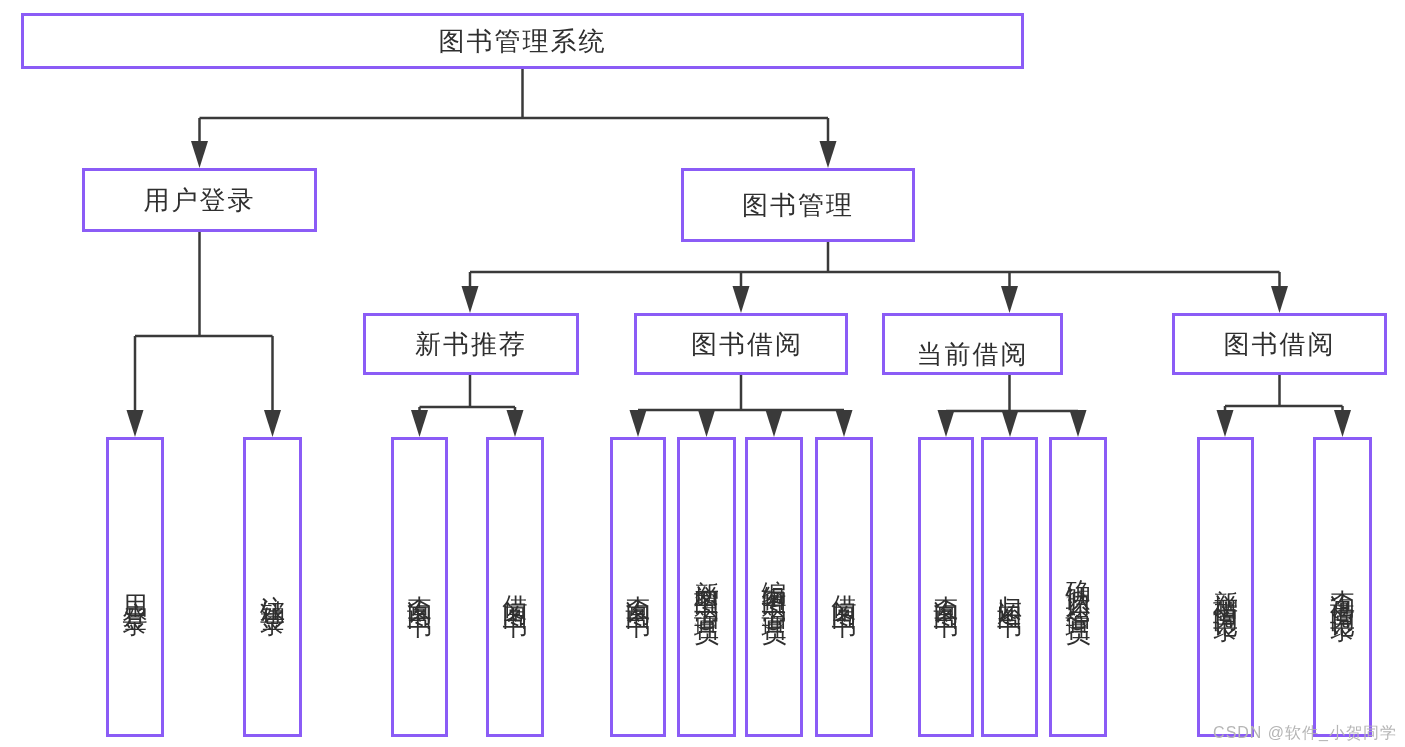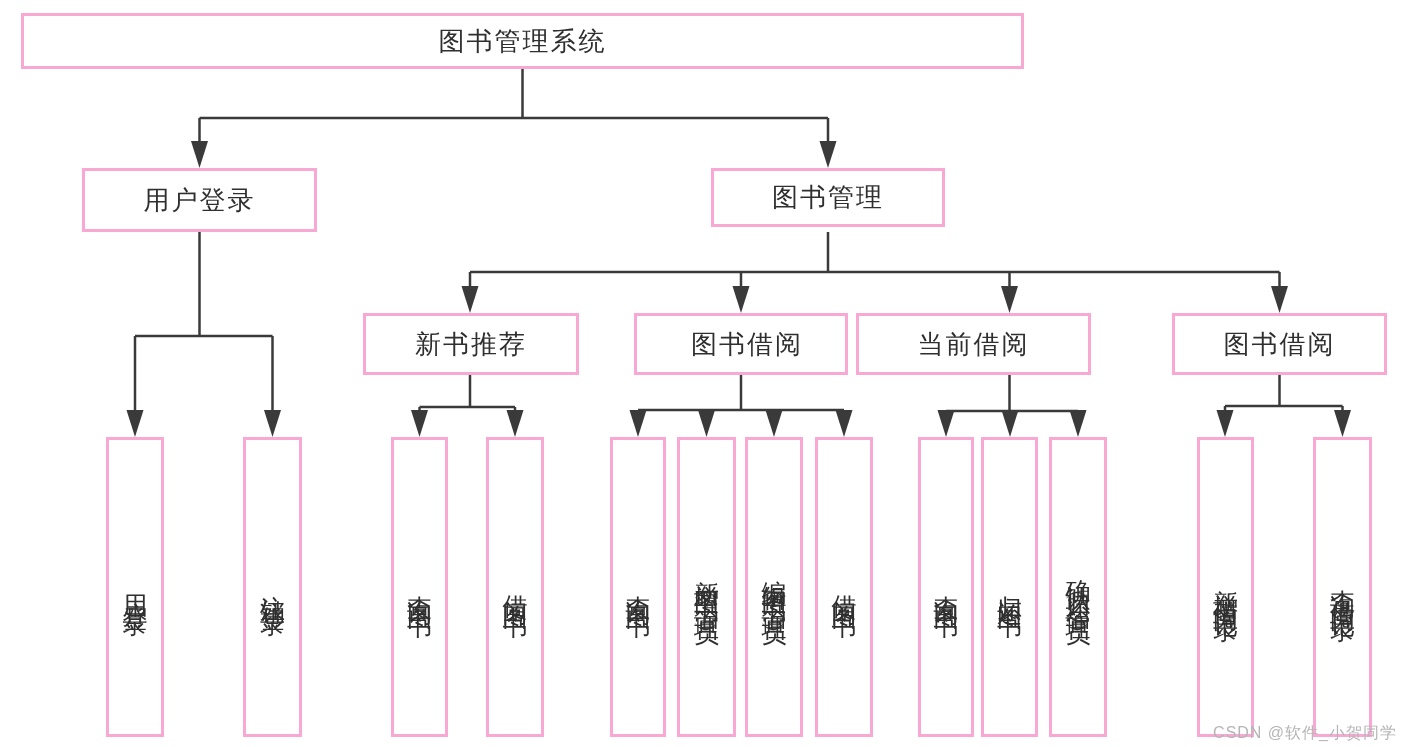--- a/index.html
+++ b/index.html
@@ -15,21 +15,21 @@
 
   svg.connectors {
     position: absolute;
     left: 0; top: 0;
     width: 1405px; height: 747px;
     pointer-events: none;
   }
 
   .node {
     position: absolute;
-    border: 3px solid #f9a8d4;
+    border: 3px solid #8b5cf6;
     background: #ffffff;
     display: flex;
     align-items: center;
     justify-content: center;
     color: #2f2f2f;
   }
 
   .node.h {
     font-size: 26px;
     letter-spacing: 2px;
@@ -47,27 +47,27 @@
     line-height: 1;
     white-space: nowrap;
     color: #2f2f2f;
   }
 
   
   .n-root   { left: 21px;   top: 13px;  width: 1003px; height: 56px; }
 
   
   .n-login  { left: 82px;   top: 168px; width: 235px;  height: 64px; }
-  .n-mgmt   { left: 711px;  top: 168px; width: 234px;  height: 59px; text-align: center; }
+  .n-mgmt   { left: 681px;  top: 168px; width: 234px;  height: 74px; text-align: center; }
 
   
   .n-l3     { top: 313px; height: 62px; }
   .n-rec    { left: 363px;  width: 216px; }
   .n-bor    { left: 634px;  width: 214px; padding-left: 12px; }
-  .n-cur    { left: 856px;  width: 235px; }
+  .n-cur    { left: 882px;  width: 181px; align-items: flex-end; }
   .n-his    { left: 1172px; width: 215px; }
 
   
   .n-leaf   { top: 437px; height: 300px; }
   .lf-a1 { left: 106px;  width: 58px; }
   .lf-a2 { left: 243px;  width: 59px; }
   .lf-b1 { left: 391px;  width: 57px; }
   .lf-b2 { left: 486px;  width: 58px; }
   .lf-c1 { left: 610px;  width: 56px; }
   .lf-c2 { left: 677px;  width: 59px; }

